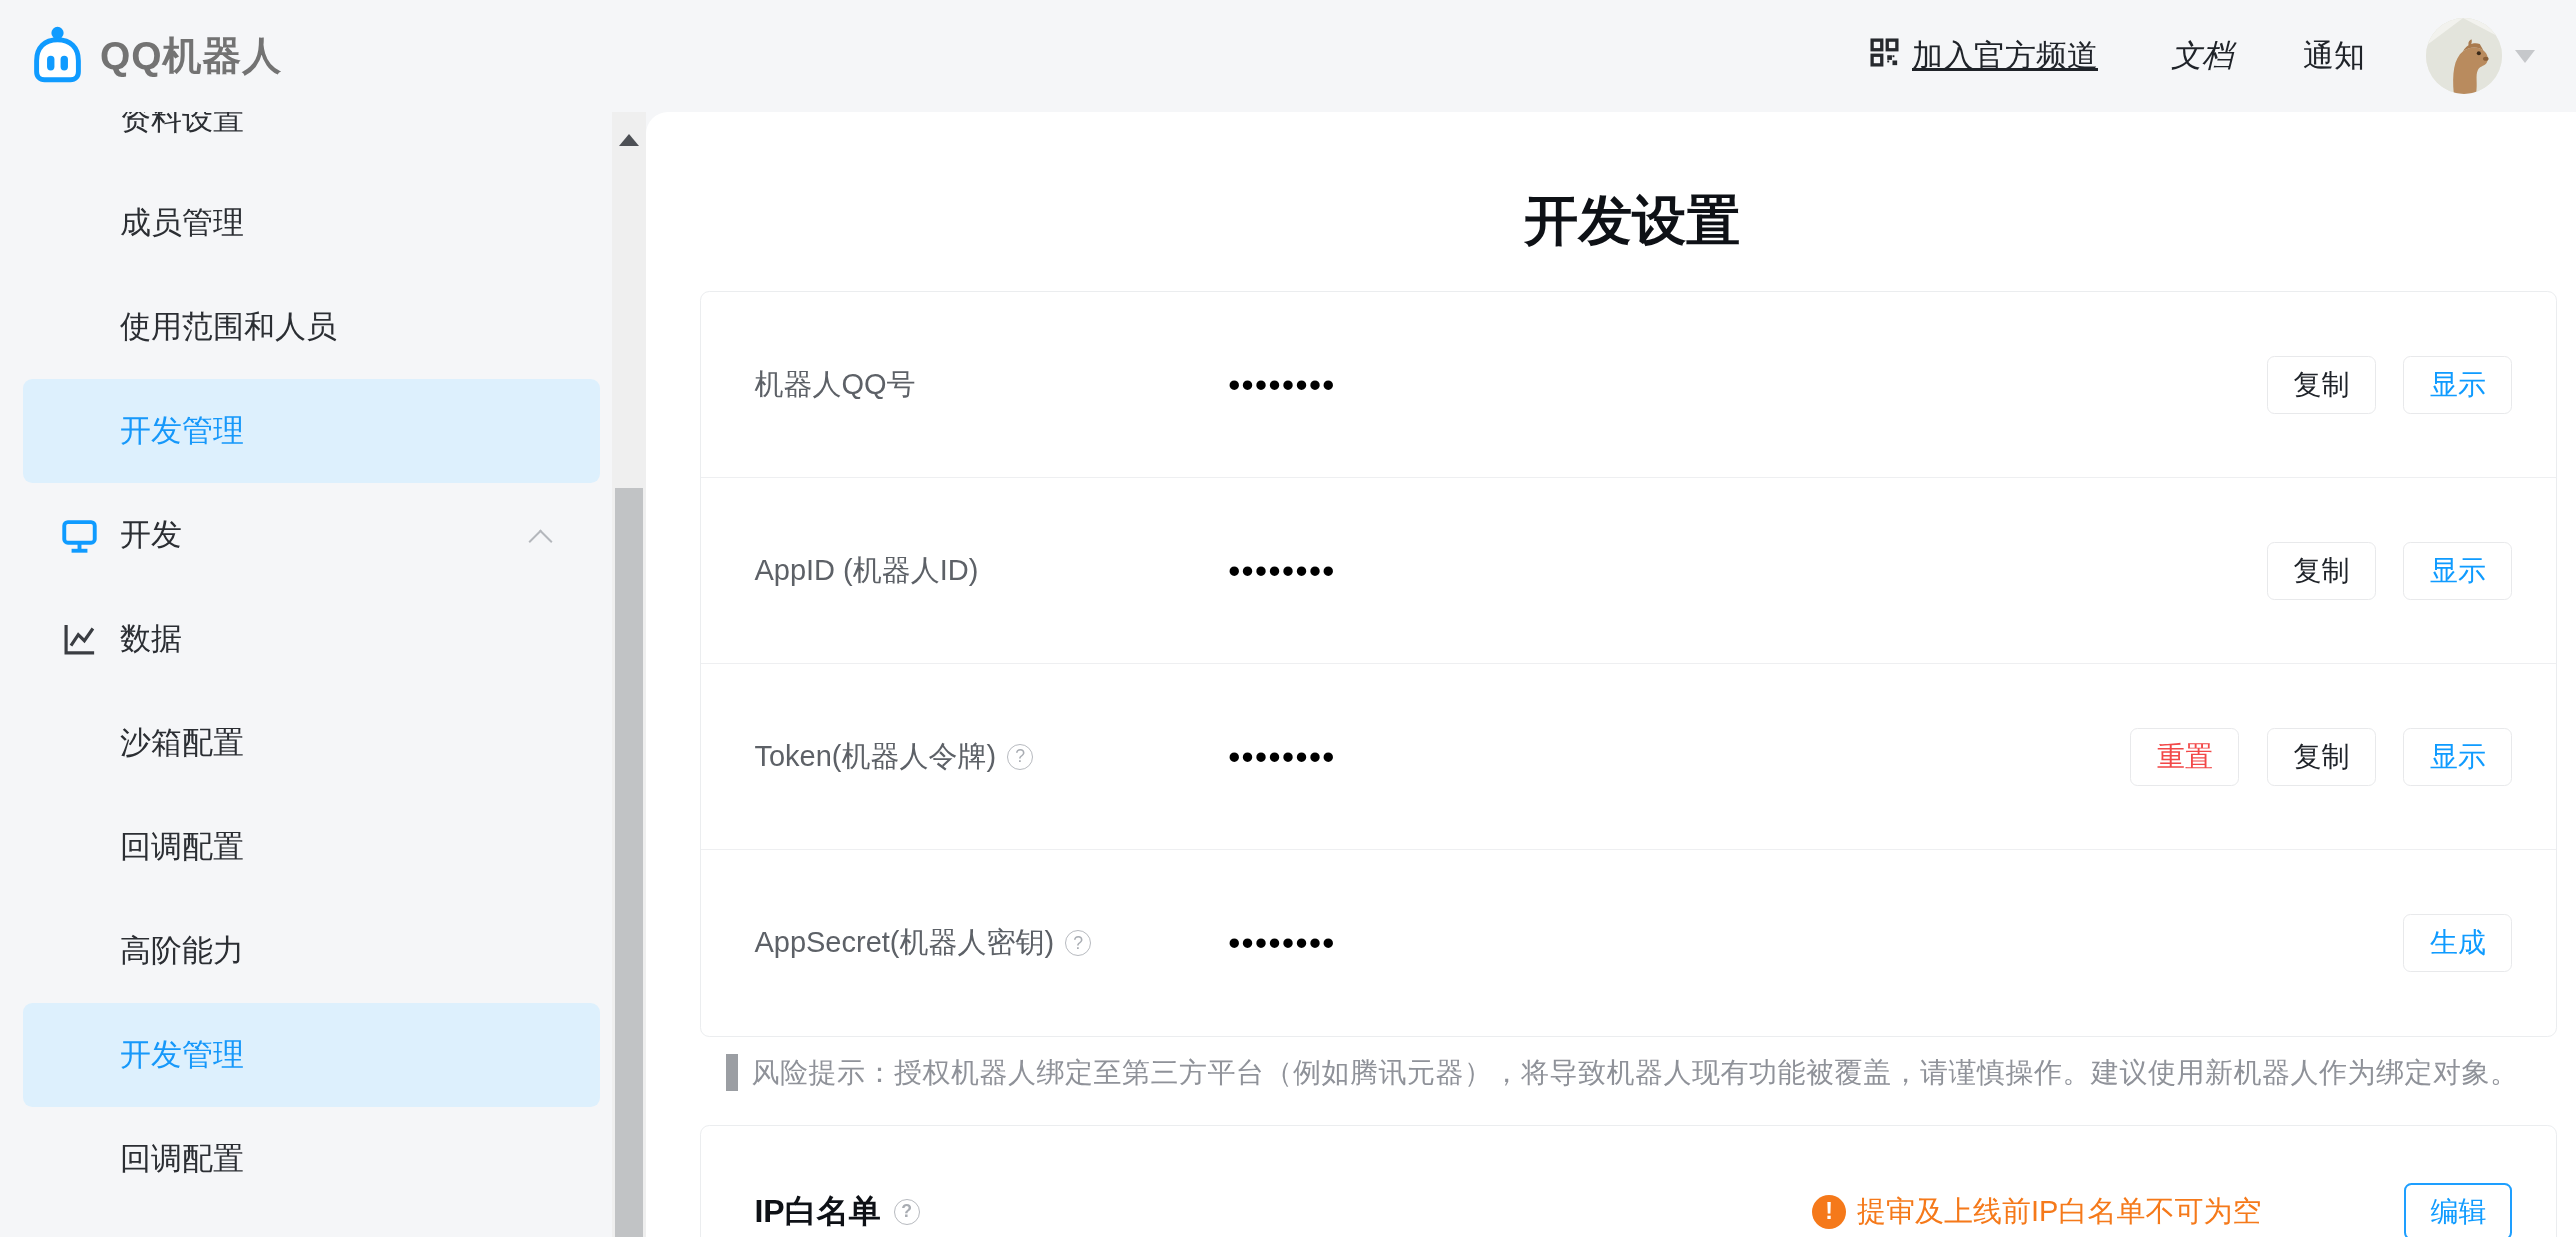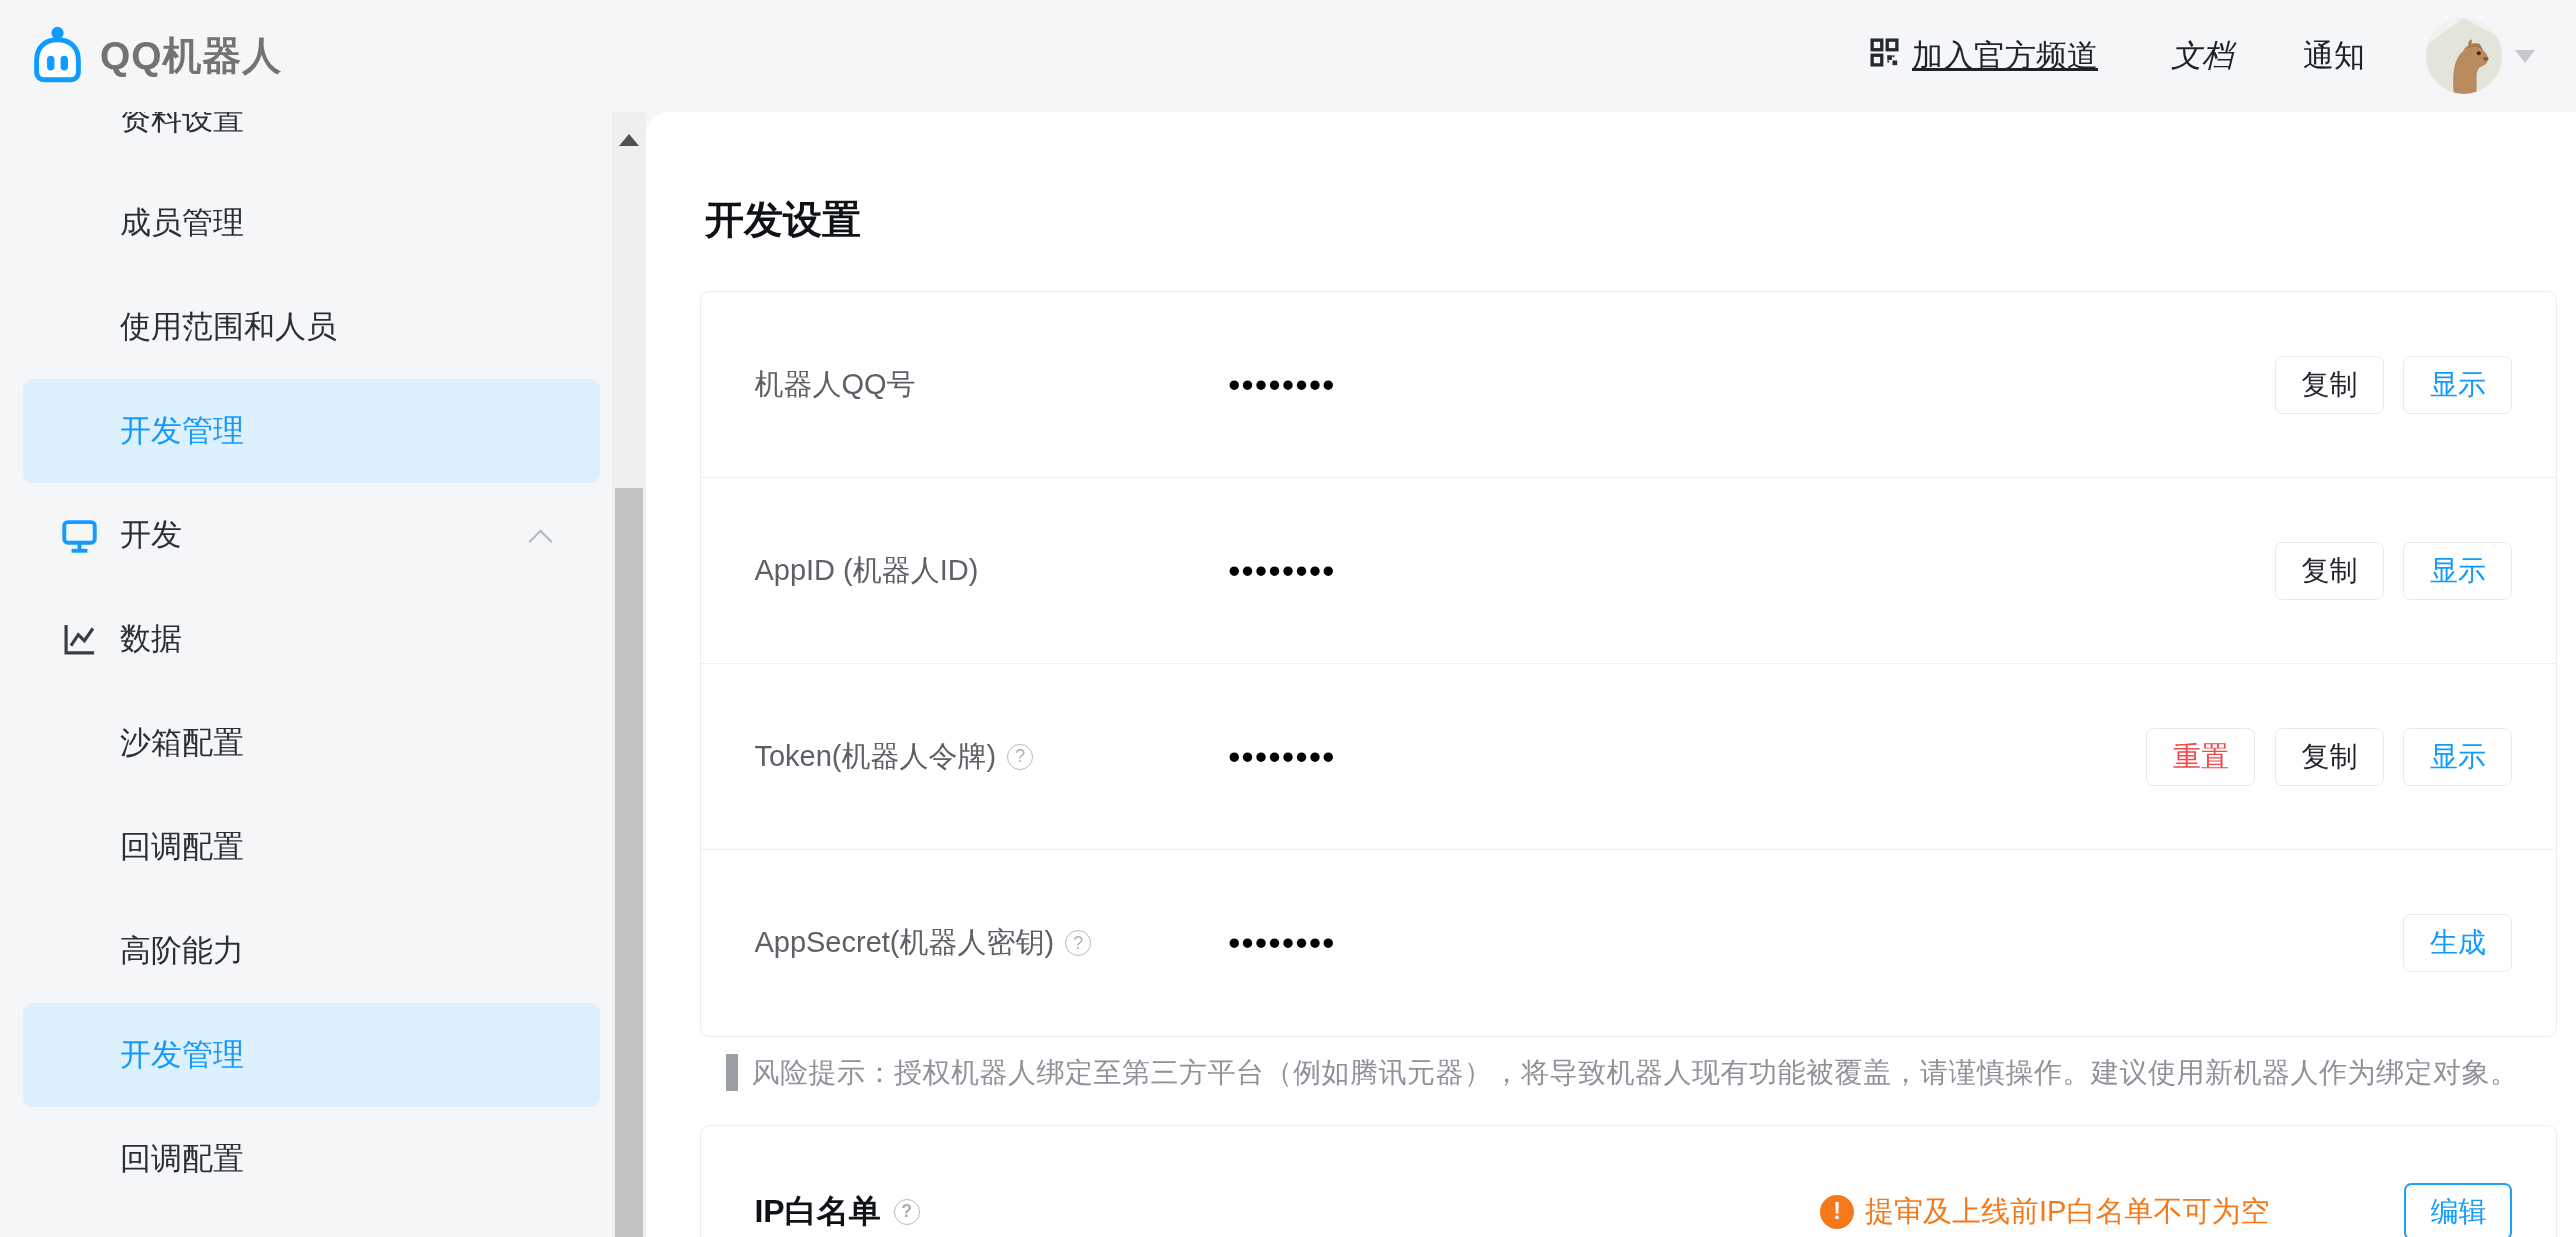--- a/index.html
+++ b/index.html
@@ -43,36 +43,36 @@
   .scrollbar { width:34px; flex:0 0 auto; background:#efefef; position:relative; }
   .sb-arrow-up { position:absolute; top:22px; left:50%; transform:translateX(-50%);
     width:0; height:0; border-left:10.2px solid transparent; border-right:10.2px solid transparent;
     border-bottom:12px solid #4d5055; }
   .sb-thumb { position:absolute; left:2.8px; right:2.8px; top:376px; bottom:-4.6px;
     background:#c1c3c5; }
 
   
   .main { flex:1; background:#ffffff; border-top-left-radius:22px;
     padding:0 16.7px 0 59px; overflow:hidden; }
-  .page-title { font-size:39px; font-weight:800; color:#0e1116;
-    margin:65px 0 28px 0; line-height:86px; }
+  .page-title { font-size:54px; font-weight:800; color:#0e1116;
+    margin:65px 0 28px 0; line-height:86px;text-align:center; }
 
   .card { border:1.9px solid #ebedef; border-radius:9.3px; background:#fff; width:1857px; margin-left:-4.6px; }
   .setting-row { height:186px; display:flex; align-items:center;
     padding:0 44px 0 53px; border-bottom:1.9px solid #eeeff1; }
   .setting-row:last-child { border-bottom:none; }
   .row-label { width:474px; flex:0 0 auto; font-size:29px; color:#5d6167;
     display:flex; align-items:center; gap:11px; }
   .row-value { font-size:33px; font-weight:700; color:#000; letter-spacing:1.9px; }
   .row-actions { margin-left:auto; display:flex; gap:19.5px; }
 
   .btn { min-width:109px; height:58px; padding:0 24px; background:#fff;
     border:1.9px solid #e8e9eb; border-radius:7.4px; font-size:28px; color:#1f2329;
     display:flex; align-items:center; justify-content:center; cursor:pointer;
-    font-family:Liberation Serif, serif; }
+    font-family:Liberation Serif, serif;margin-left:8px; }
   .btn-red { color:#f24848; }
   .btn-blue { color:#0f9bff; }
   .btn-outline-blue { color:#0f9bff; border:2.8px solid #1e9fff; min-width:104px; height:57px; }
 
   .help-icon { width:26px; height:26px; border-radius:50%; border:1.9px solid #b7babf;
     color:#a9adb3; font-size:17.7px; display:inline-flex; align-items:center;
     justify-content:center; flex:0 0 auto; }
 
   .risk-tip { display:flex; align-items:center; gap:13px; margin:16.7px 0 33px -4.6px;padding-left:26px; }
   .risk-bar { width:12px; height:37px; background:#9b9ea3; flex:0 0 auto; }

